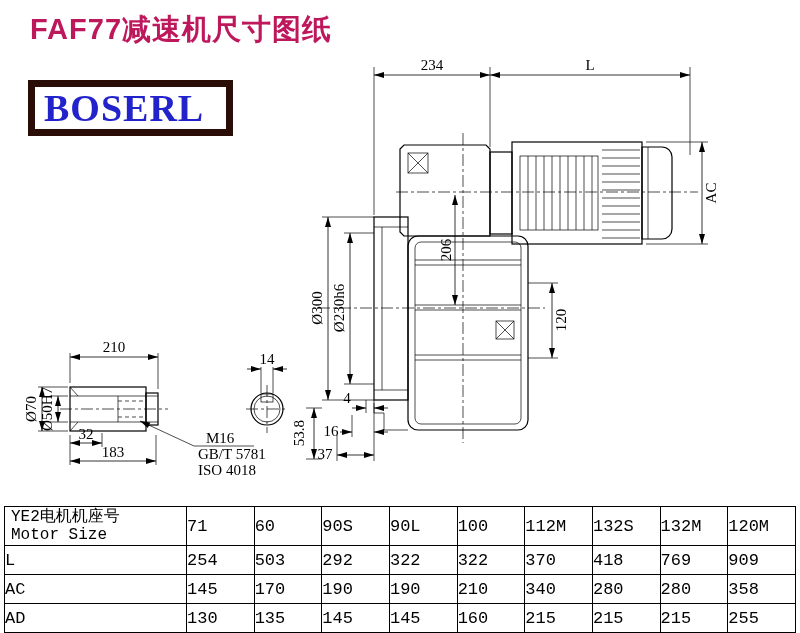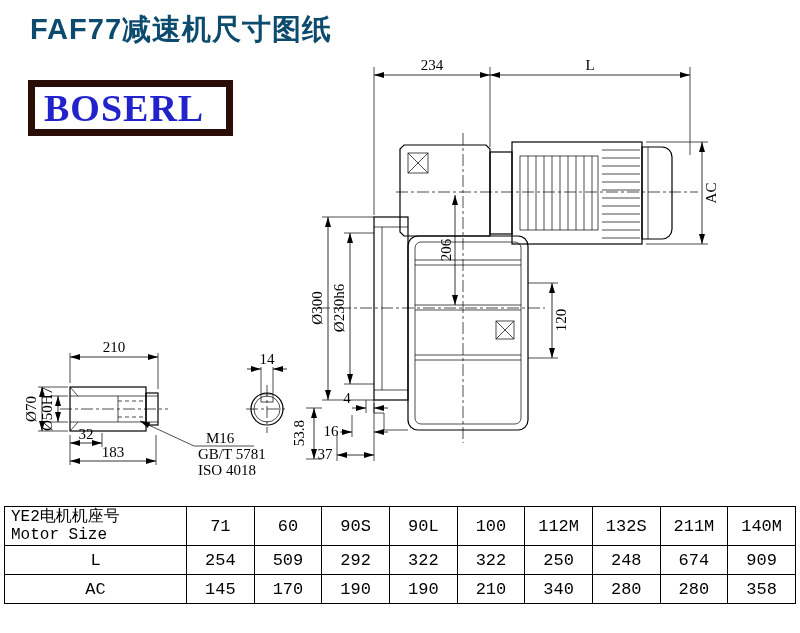--- a/index.html
+++ b/index.html
@@ -2,21 +2,21 @@
 <html><head>
 <meta charset="utf-8">
 <style>
   html,body{margin:0;padding:0;}
   body{
     width:800px;height:633px;background:#ffffff;position:relative;overflow:hidden;
     font-family:"Liberation Sans",sans-serif;color:#000;
   }
   .title{
     position:absolute;left:30px;top:10px;margin:0;
-    font-size:29px;font-weight:bold;color:#0c4a6e;letter-spacing:1px;
+    font-size:29px;font-weight:bold;color:#be185d;letter-spacing:1px;
     font-family:"Liberation Sans",sans-serif;
   }
   .logo{
     position:absolute;left:28px;top:80px;width:182px;height:42px;
     border:7px solid #2a0d06;background:#fff;
     display:flex;align-items:center;padding-left:9px;
   }
   .logo span{
     font-family:"Liberation Serif",serif;font-weight:bold;
     font-size:38px;color:#2323cc;letter-spacing:1px;line-height:1;text-align:center;
@@ -29,21 +29,21 @@
   .cl line{stroke:#000;stroke-width:0.7px;stroke-dasharray:12 3 3 3;fill:none;}
   .ext{stroke:#000;stroke-width:0.7px;}
   .dim{stroke:#000;stroke-width:0.8px;}
   .dt{font:15px "Liberation Serif",serif;fill:#000;}
   
   .spec{
     position:absolute;left:4px;top:506px;width:792px;
     border-collapse:collapse;table-layout:fixed;
     font-family:"Liberation Mono",monospace;font-size:17px;
   }
-  .spec td{border:1px solid #000;text-align:center;padding:0;height:28px;}
+  .spec td{border:1px solid #000;padding:0;height:28px;}
   .spec tr.hdr td{height:38px;margin-top:29px;}
   .spec td.hcell{text-align:left;padding-left:6px;font-size:16px;line-height:1.15;}
 </style>
 </head>
 <body>
 
 <h1 class="title">FAF77减速机尺寸图纸</h1>
 
 <div class="logo">
   <span>BOSERL</span>
@@ -251,41 +251,53 @@
         <div>YE2电机机座号</div>
         <div>Motor Size</div>
       </td>
       <td>71</td>
       <td>60</td>
       <td>90S</td>
       <td>90L</td>
       <td>100</td>
       <td>112M</td>
       <td>132S</td>
-      <td>211M</td>
-      <td>140M</td>
+      <td>132M</td>
+      <td>120M</td>
     </tr>
     <tr>
       <td>L</td>
       <td>254</td>
-      <td>509</td>
+      <td>503</td>
       <td>292</td>
       <td>322</td>
       <td>322</td>
-      <td>250</td>
-      <td>248</td>
-      <td>674</td>
+      <td>370</td>
+      <td>418</td>
+      <td>769</td>
       <td>909</td>
     </tr>
     <tr>
       <td>AC</td>
       <td>145</td>
       <td>170</td>
       <td>190</td>
       <td>190</td>
       <td>210</td>
       <td>340</td>
       <td>280</td>
       <td>280</td>
       <td>358</td>
     </tr>
+    <tr>
+      <td>AD</td>
+      <td>130</td>
+      <td>135</td>
+      <td>145</td>
+      <td>145</td>
+      <td>160</td>
+      <td>215</td>
+      <td>215</td>
+      <td>215</td>
+      <td>255</td>
+    </tr>
   </tbody>
 </table>
 
 </body></html>

